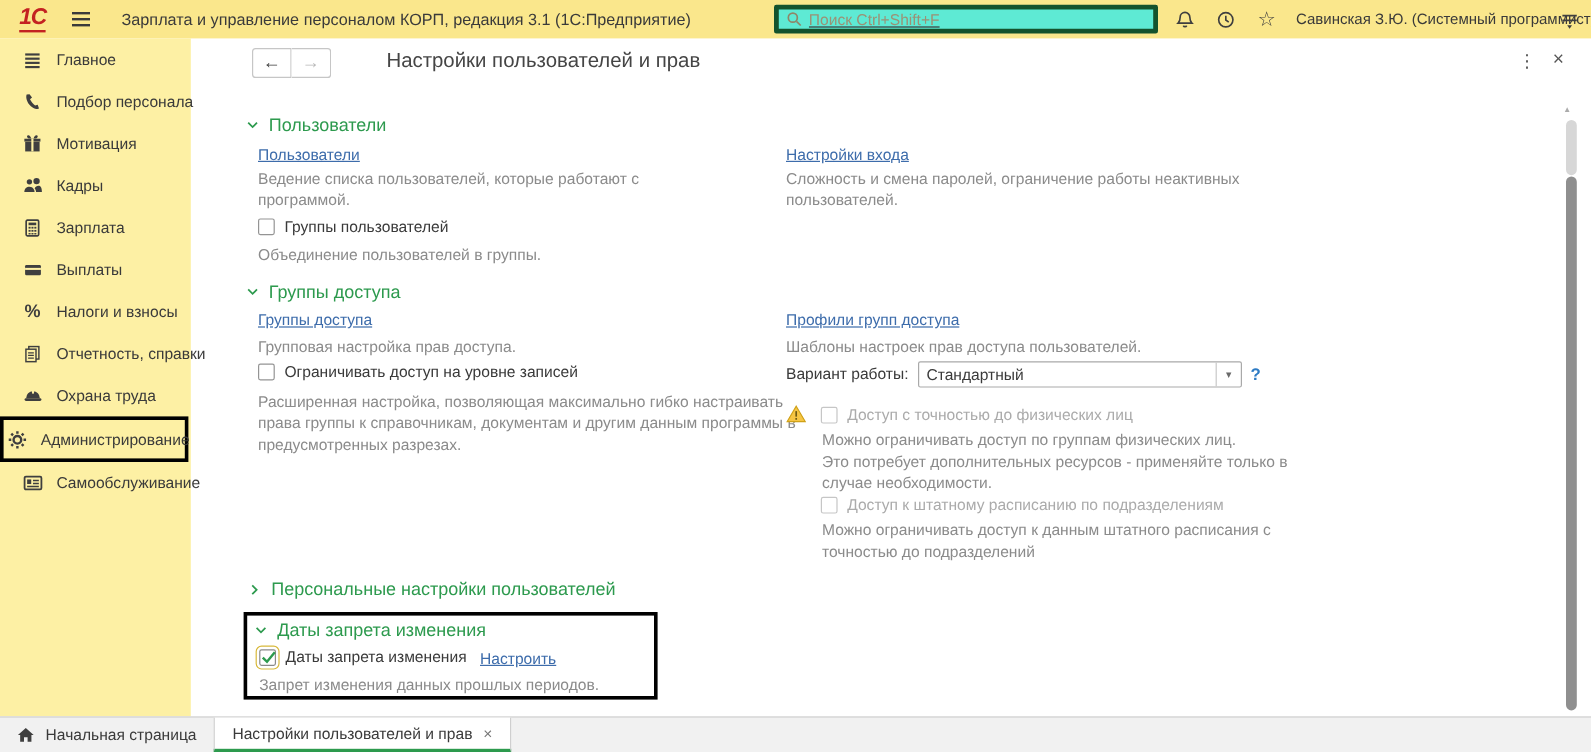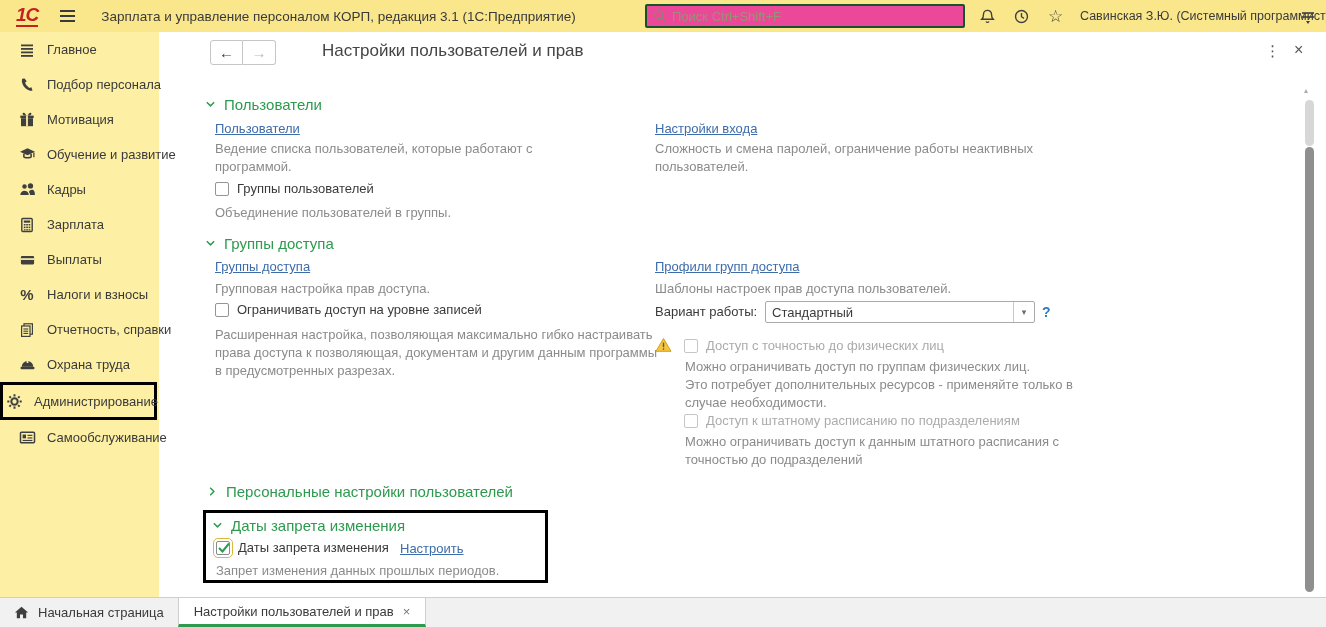--- a/index.html
+++ b/index.html
@@ -6,21 +6,21 @@
   html,body { width:1326px; height:627px; overflow:hidden; }
   body { font-family:"Liberation Sans", sans-serif; background:#ffffff; position:relative; color:#3a3a3a; }
   .abs { position:absolute; }
 
   
   .topbar { position:absolute; top:0; left:0; width:1326px; height:32px; background:#fae78c; display:flex; align-items:center; }
   .logo { font-size:19px; font-weight:700; font-style:italic; color:#c32222; margin-left:16px; border-bottom:2px solid #c32222; line-height:20px; letter-spacing:-1px; cursor:pointer; }
   .burger { margin-left:22px; cursor:pointer; display:flex; flex-direction:column; gap:3px; }
   .burger i { display:block; width:15px; height:2px; background:#3a3a3a; }
   .app-title { margin-left:26px; font-size:13.5px; color:#3a3a3a; white-space:nowrap; }
-  .search-box { position:absolute; left:645px; top:4px; width:320px; height:24px; background:#ec4899; border:2px solid #14532d; border-radius:2px; display:flex; align-items:center; padding:0 6px; }
+  .search-box { position:absolute; left:645px; top:4px; width:320px; height:24px; background:#5eead4; border:4px solid #14532d; border-radius:2px; display:flex; align-items:center; padding:0 6px;text-decoration:underline; }
   .search-box input { border:none; outline:none; background:transparent; font-family:"Liberation Sans",sans-serif; font-size:13px; color:#3a3a3a; width:100%; }
   .search-box input::placeholder { color:#9b9276; }
   .tb-ico { position:absolute; top:7px; width:19px; height:19px; cursor:pointer; display:flex; align-items:center; justify-content:center; }
   .user-name { position:absolute; left:1080px; top:9px; font-size:12.5px; color:#3a3a3a; white-space:nowrap; cursor:pointer; }
   .star-ch { font-size:17px; color:#3f3f3f; line-height:17px; }
 
   
   .sidebar { position:absolute; top:32px; left:0; width:159px; height:565px; background:#fdf0a4; }
   .nav-item { height:35px; display:flex; align-items:center; padding-left:18px; cursor:pointer; }
   .nav-item .nav-ic { width:18px; height:18px; display:flex; align-items:center; justify-content:center; flex-shrink:0; }
@@ -140,30 +140,20 @@
           <rect x="1.3" y="3.6" width="13.4" height="2.4" fill="#3f3f3f"></rect>
           <rect x="7.1" y="3.6" width="1.8" height="10.6" fill="#fdf0a4"></rect>
           <path d="M5 3.4c-1.6-.3-2-2.4-.6-2.6C5.6.6 6.6 1.9 7 3.4z" fill="#3f3f3f"></path>
           <path d="M11 3.4c1.6-.3 2-2.4.6-2.6-1.2-.2-2.2 1.1-2.6 2.6z" fill="#3f3f3f"></path>
         </svg>
       </span>
     <span class="nav-lb">Мотивация</span>
   </div>
   <div class="nav-item">
     <span class="nav-ic">
-        <svg width="17" height="17" viewBox="0 0 16 16">
-          <polygon points="8,2 15,5.3 8,8.6 1,5.3" fill="#3f3f3f"></polygon>
-          <path d="M4.6 7.4v2.8c0 1.2 6.8 1.2 6.8 0V7.4" fill="none" stroke="#3f3f3f" stroke-width="1.5"></path>
-          <line x1="14" y1="6" x2="14" y2="10.5" stroke="#3f3f3f" stroke-width="1.2"></line>
-        </svg>
-      </span>
-    <span class="nav-lb">Обучение и развитие</span>
-  </div>
-  <div class="nav-item">
-    <span class="nav-ic">
         <svg width="17" height="17" viewBox="0 0 16 16" fill="#3f3f3f">
           <circle cx="5.2" cy="5.2" r="2.1"></circle>
           <circle cx="10.8" cy="4.6" r="2.5"></circle>
           <path d="M1.2 13.2c0-2.6 1.9-4.1 4-4.1 1.4 0 2.6.7 3.3 1.8.5 1 .7 1.6.7 2.3z"></path>
           <path d="M9.3 10.4c.5-1.4 1.7-2.2 3-2.2 1.6 0 2.7 1.3 2.7 5h-4.6c0-1.1-.4-2-1.1-2.8z"></path>
         </svg>
       </span>
     <span class="nav-lb">Кадры</span>
   </div>
   <div class="nav-item">
@@ -275,21 +265,21 @@
       <path d="M2 3.5l4 4 4-4"></path>
     </svg>
   <span>Группы доступа</span>
 </div>
 <a class="link abs" style="left:215px;top:259px;">Группы доступа</a>
 <div class="desc abs" style="left:215px;top:280px;">Групповая настройка прав доступа.</div>
 <div class="cb-row abs" style="left:215px;top:302px;text-align:right;">
   <span class="cb"></span>
   <span class="cb-lb">Ограничивать доступ на уровне записей</span>
 </div>
-<div class="desc abs" style="left:215px;top:326px;width:450px;">Расширенная настройка, позволяющая максимально гибко настраивать права доступа к позволяющая, документам и другим данным программы в предусмотренных разрезах.</div>
+<div class="desc abs" style="left:215px;top:326px;width:450px;">Расширенная настройка, позволяющая максимально гибко настраивать права группы к справочникам, документам и другим данным программы в предусмотренных разрезах.</div>
 
 <a class="link abs" style="left:655px;top:259px;">Профили групп доступа</a>
 <div class="desc abs" style="left:655px;top:280px;">Шаблоны настроек прав доступа пользователей.</div>
 <div class="abs" style="left:655px;top:304px;font-size:13px;color:#3a3a3a;">Вариант работы:</div>
 <div class="combo abs" style="left:765px;top:301px;">
   <span class="val">Стандартный</span>
   <span class="arr">▾</span>
 </div>
 <span class="help-q abs" style="left:1042px;top:304px;">?</span>
 

